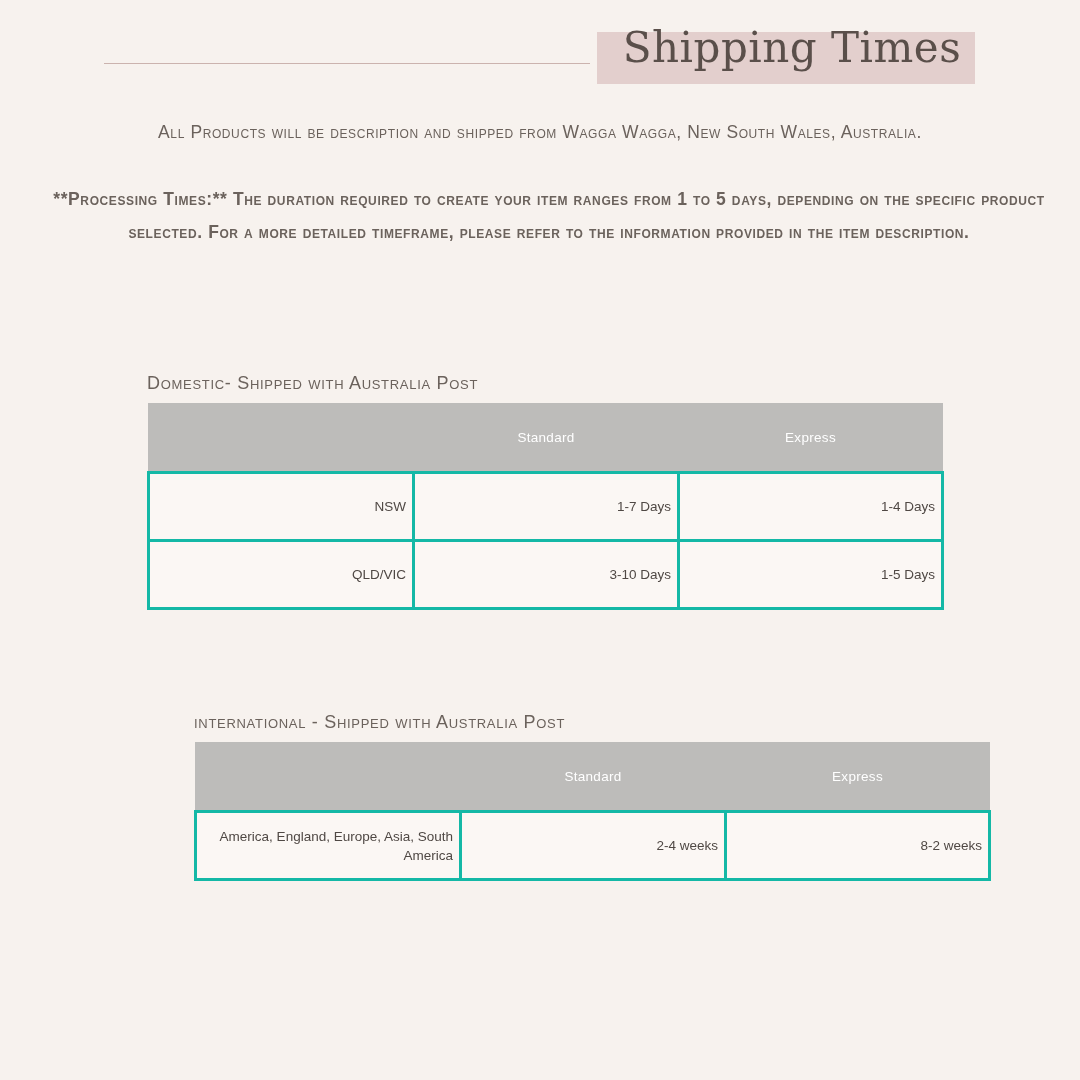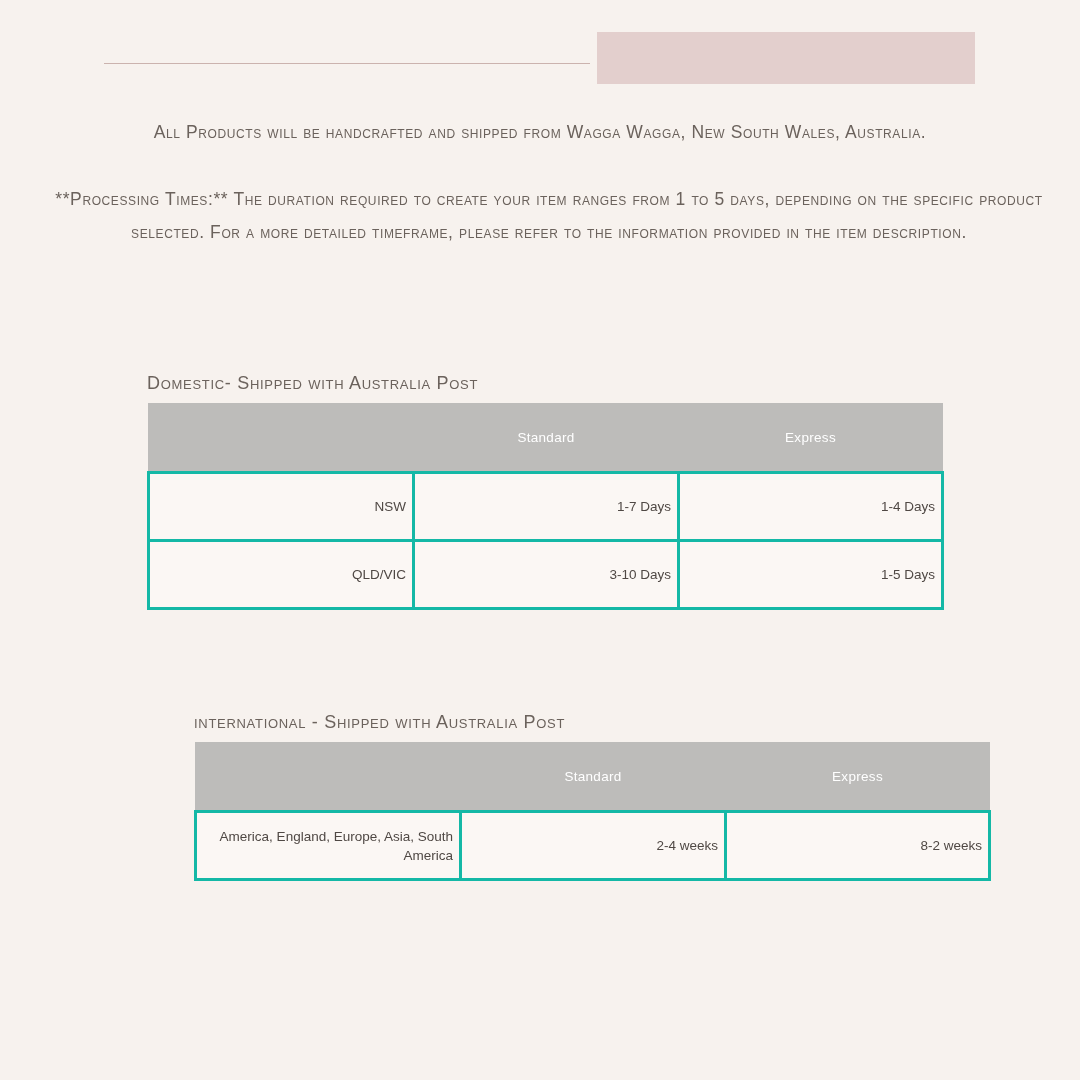--- a/index.html
+++ b/index.html
@@ -63,20 +63,21 @@
     line-height: 33px;
     color: #6b625c;
     font-variant: small-caps;
     letter-spacing: 0.6px;
   }
   .intro .line-1 {
     padding: 16px 26px 0 26px;
   }
   .intro .line-2 {
     padding: 34px 4px 0 22px;
+    font-weight: bold;
   }
 
   
   .section {
     position: absolute;
     left: 147px;
     width: 794px;
   }
   .section.domestic { top: 370px; }
   .section.international { top: 709px; padding-left: 47px; }
@@ -127,24 +128,25 @@
   table.ship-table tbody td.region { }
 
   .intl-table tbody td { height: 84px; }
 </style>
 </head>
 <body>
 
 <div class="header">
   <div class="header-rule"></div>
   <div class="title-band"></div>
+  <div class="page-title">Shipping Times</div>
 </div>
 
 <div class="intro">
-  <p class="line-1">All Products will be handcrafted and shipped from Wagga Wagga, New South Wales, Australia.</p>
+  <p class="line-1">All Products will be description and shipped from Wagga Wagga, New South Wales, Australia.</p>
   <p class="line-2">**Processing Times:** The duration required to create your item ranges from 1 to 5 days, depending on the specific product selected. For a more detailed timeframe, please refer to the information provided in the item description.</p>
 </div>
 
 <div class="section domestic">
   <div class="section-label">Domestic- Shipped with Australia Post</div>
   <table class="ship-table domestic-table">
     <colgroup>
         <col class="c1">
         <col class="c2">
         <col class="c3">

